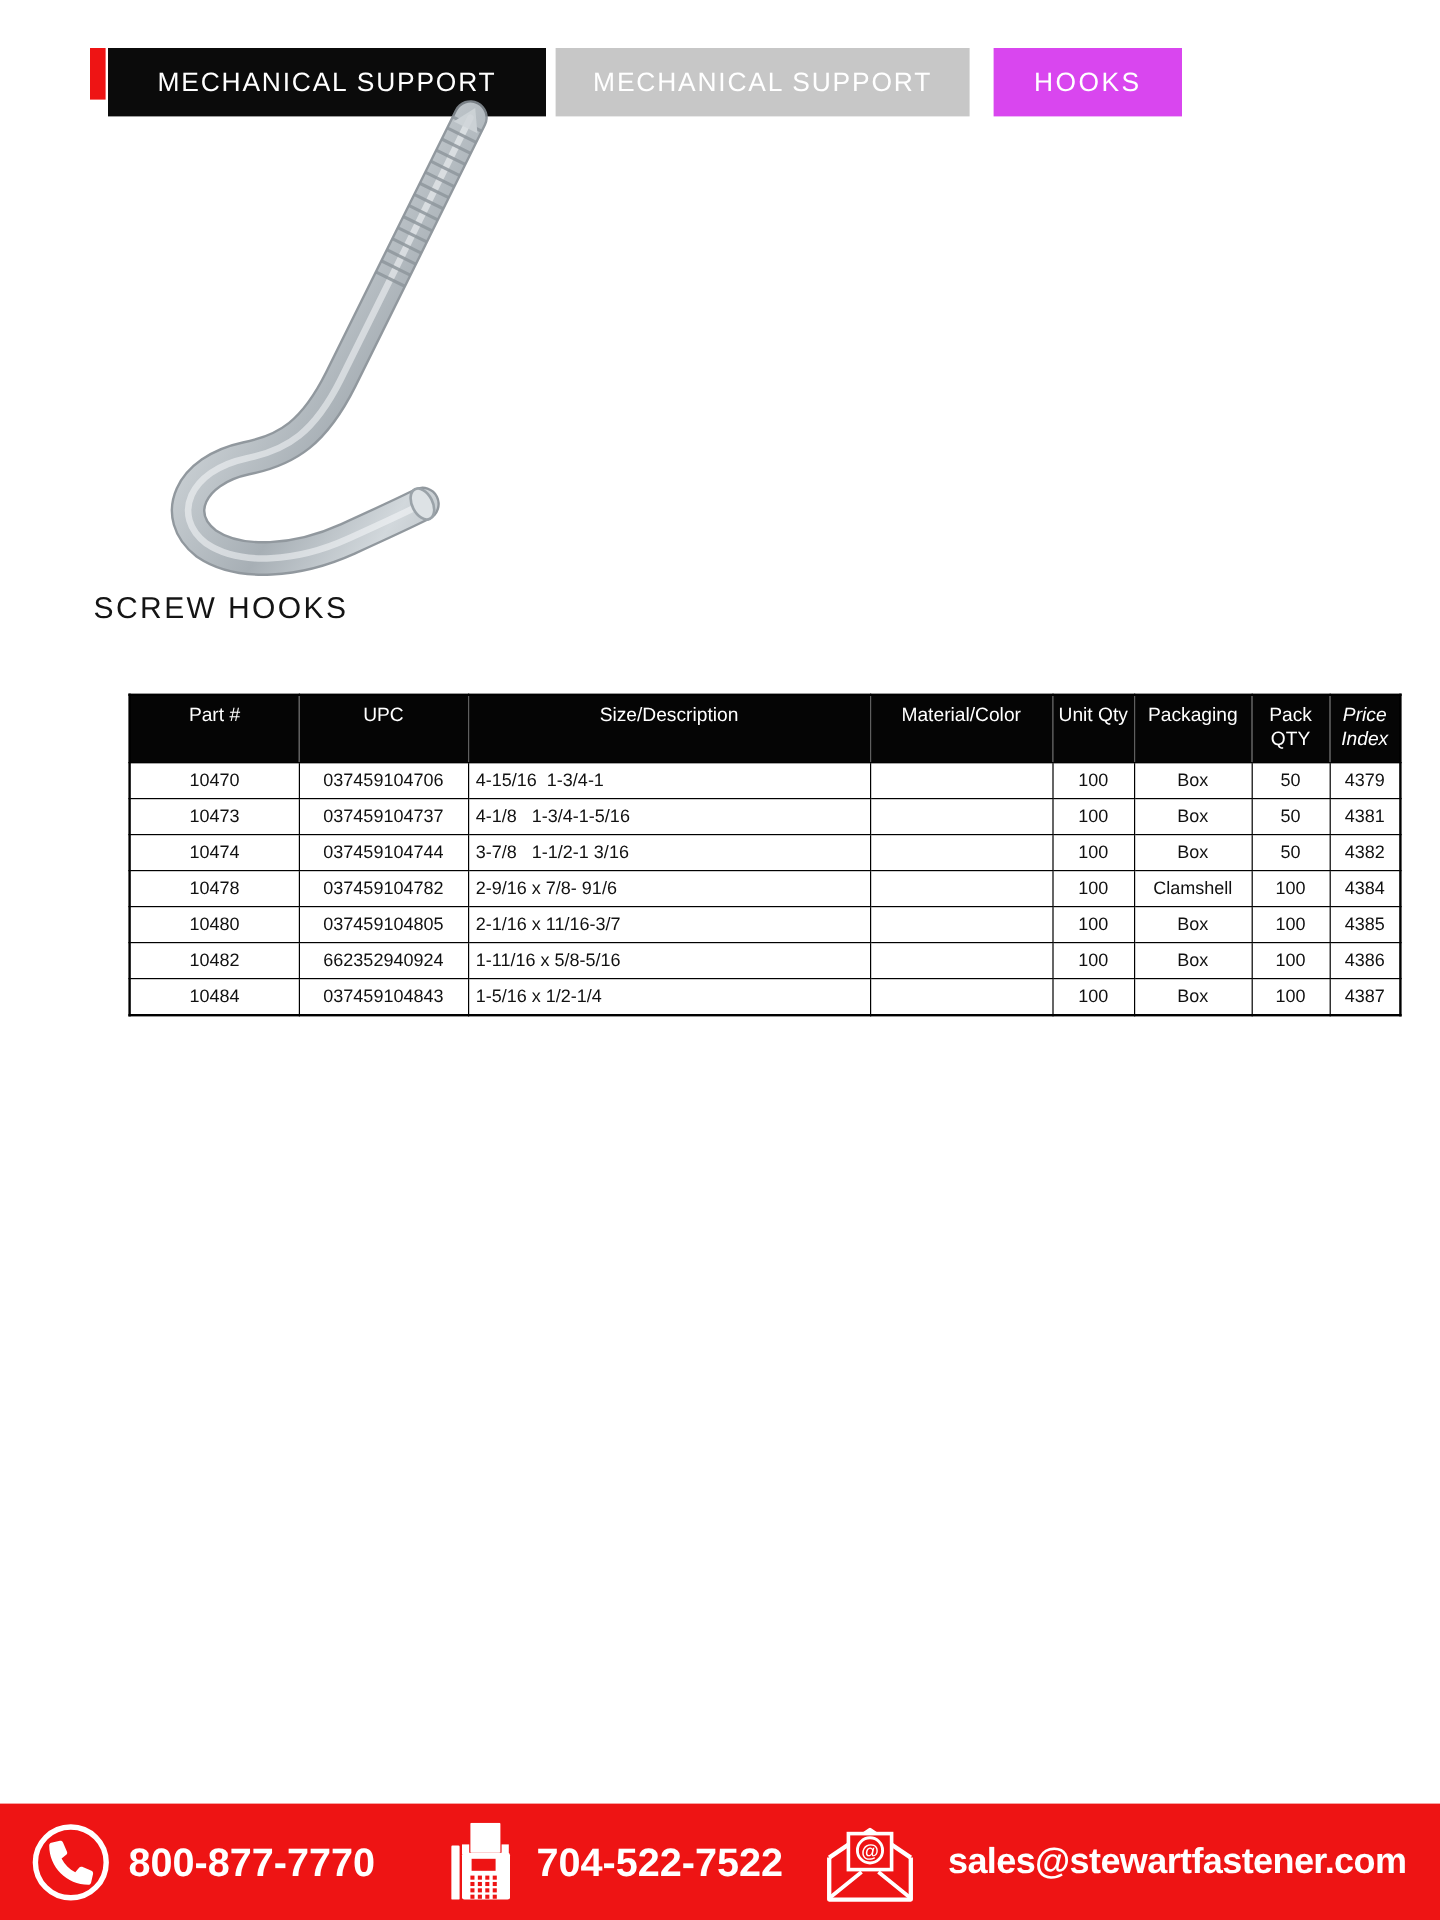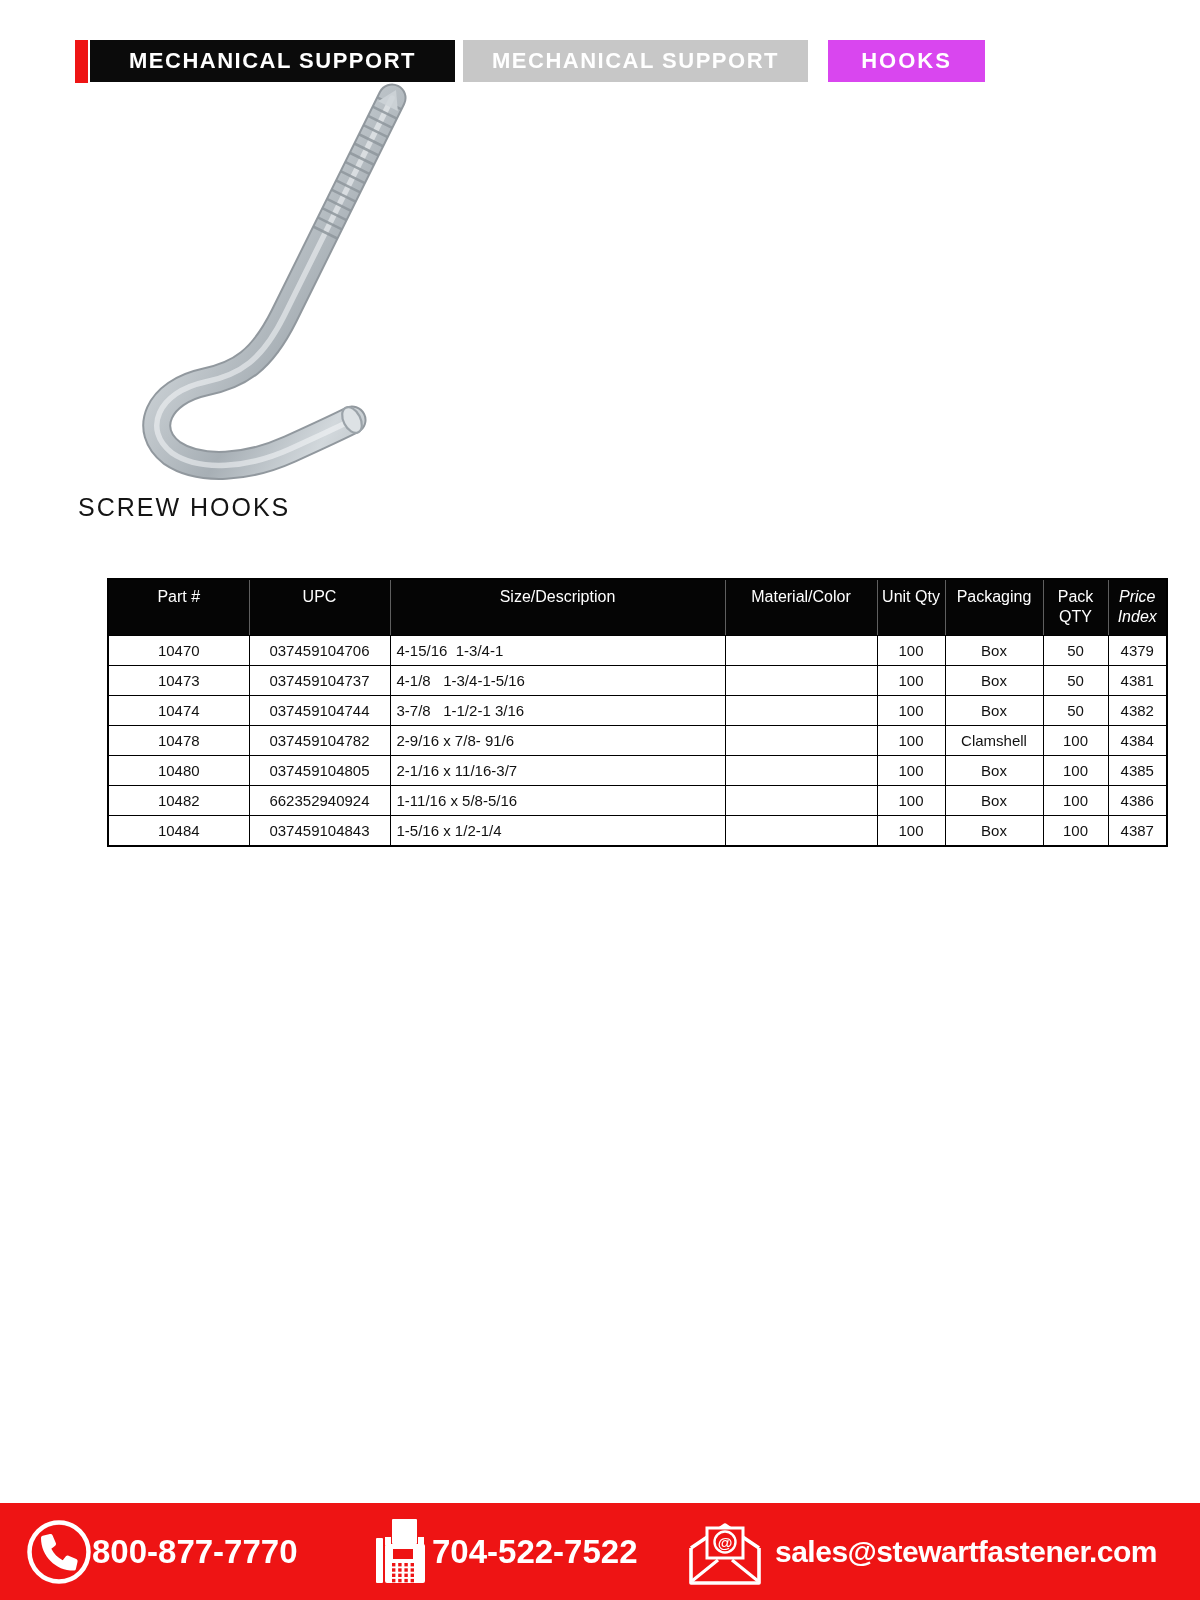--- a/index.html
+++ b/index.html
@@ -3,22 +3,22 @@
 <meta charset="utf-8">
 <style>
   html,body { margin:0; padding:0; background:#ffffff; }
   .page {
     position:relative; width:1200px; height:1600px; background:#ffffff;
     font-family:"Liberation Sans","DejaVu Sans",sans-serif; overflow:hidden;
   }
 
   
   .accent-stripe { position:absolute; left:75px; top:40px; width:13px; height:43px; background:#ee1414; }
-  .tab { position:absolute; top:40px; height:42px; display:flex; align-items:center; justify-content:center;
-         color:#ffffff; font-size:22px; letter-spacing:1.5px;font-weight:bold; }
+  .tab { position:absolute; top:40px; height:57px; display:flex; align-items:center; justify-content:center;
+         color:#ffffff; font-size:22px; letter-spacing:1.5px; }
   .tab-black { left:90px;  width:365px; background:#0b0b0b; }
   .tab-gray  { left:463px; width:345px; background:#c7c7c7; }
   .tab-red   { left:828px; width:157px; background:#d946ef; letter-spacing:2px; }
 
   
   .photo { position:absolute; left:100px; top:82px; width:340px; height:400px; }
 
   
   .product-title { position:absolute; left:78px; top:493px; font-size:25px; letter-spacing:2px; color:#141414; }
 
@@ -32,21 +32,21 @@
   }
   table.catalog th:last-child { border-right:none;font-style:italic; }
   table.catalog td {
     border:1px solid #000; height:29px; font-size:15px; color:#111;
     text-align:center; padding:0 4px; overflow:hidden;
   }
   table.catalog td.cd { text-align:left; padding-left:6px; white-space:pre; }
 
   
   .footer { position:absolute; left:0; top:1503px; width:1200px; height:97px; background:#ee1414; color:#fff; }
-  .contact { position:absolute; top:0; height:100%; display:flex; align-items:center; 
+  .contact { position:absolute; top:0; height:100%; display:flex; align-items:center; gap:15px;
              font-weight:bold; font-size:33px; white-space:nowrap; }
   .contact.phone { left:26px; }
   .contact.fax   { left:376px; }
   .contact.mail  { left:686px; }
   .contact .email-text { font-size:30px; letter-spacing:-0.5px;margin-left:11px; }
 </style>
 </head>
 <body>
 
 <div class="page">

